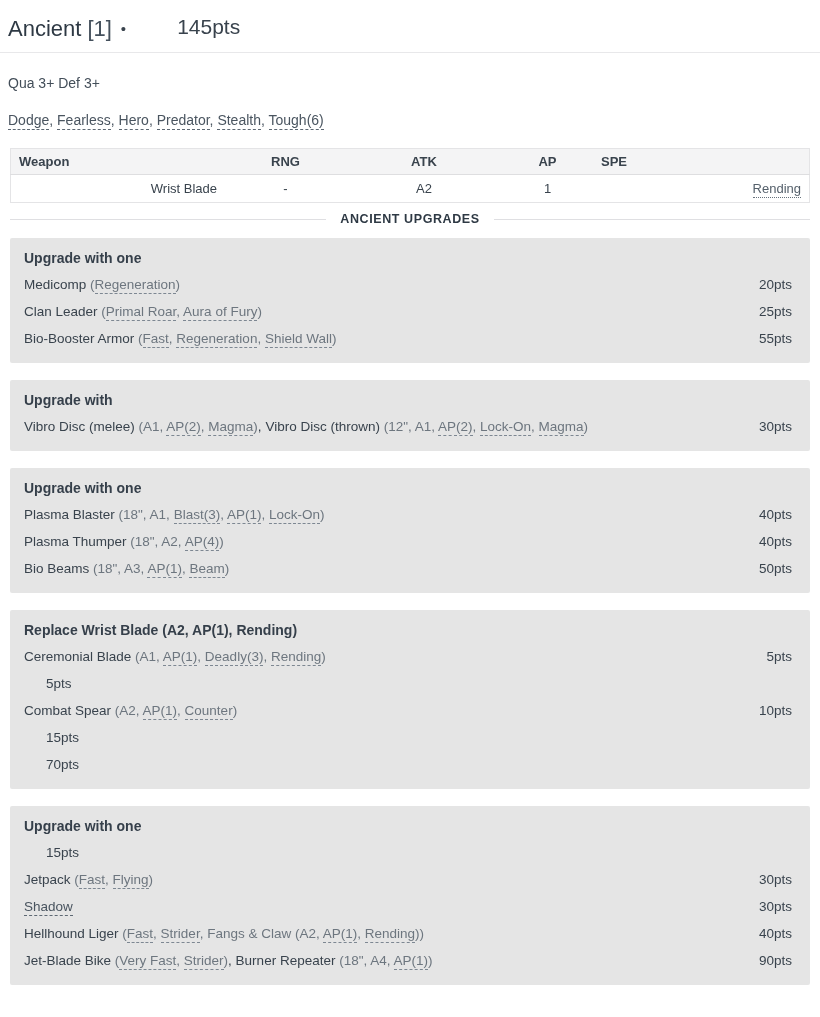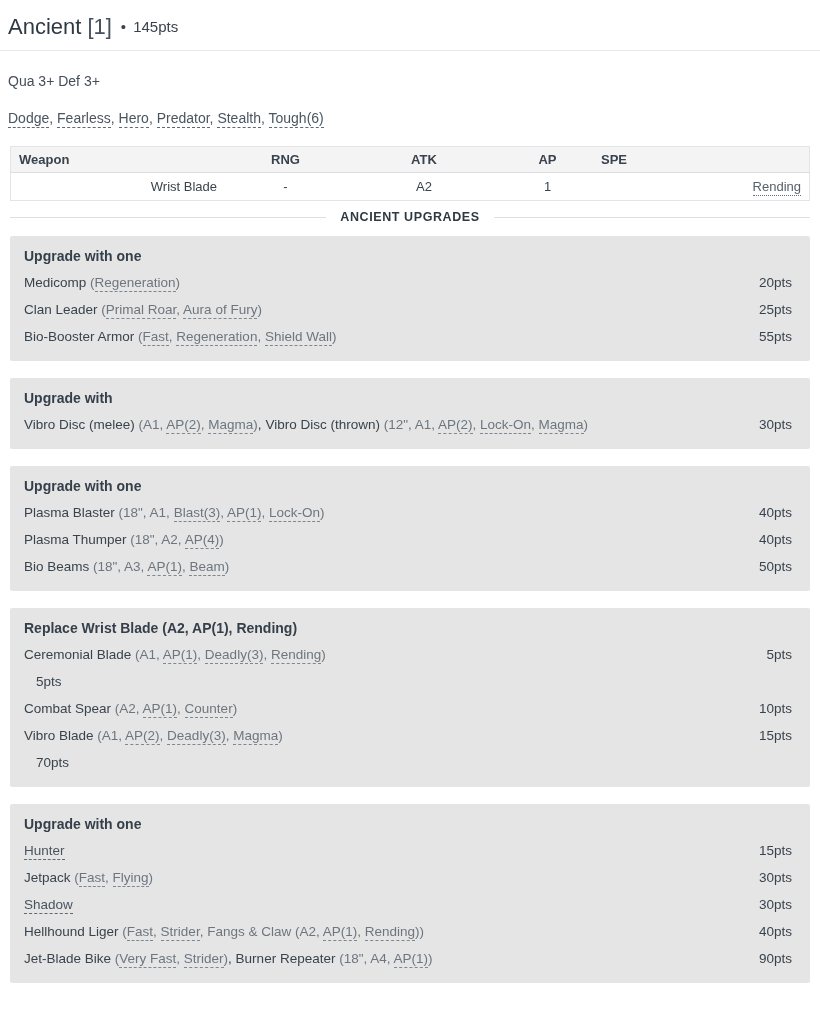--- a/index.html
+++ b/index.html
@@ -7,21 +7,21 @@
     width:820px;height:1017px;background:#ffffff;overflow:hidden;
     font-family:"Liberation Sans",sans-serif;color:#39434d;
   }
   .page{width:820px;}
 
   
   .title-row{padding:13px 8px 9px;font-size:22px;line-height:28px;color:#2e3944;}
   .title-name{color:#2e3944;}
   .title-count{color:#44505c;margin-left:6px;}
   .title-sep{font-size:15px;color:#39434d;margin:0 7px 0 9px;vertical-align:2px;}
-  .title-pts{font-size:15px;color:#39434d;vertical-align:2px;}
+  .title-pts{font-size:21px;color:#39434d;vertical-align:2px;margin-left:44px;}
   .top-divider{border:0;border-top:1px solid #e8e8ea;margin:0;}
 
   
   .stats{padding:21px 8px 0;font-size:14px;line-height:18px;color:#434e59;}
   .rules{padding:19px 8px 0;font-size:14px;line-height:18px;color:#4a5560;}
   .rule-link{border-bottom:1px dashed #5d6873;padding-bottom:1px;cursor:pointer;}
 
   
   table.weapons{width:800px;margin:19px 10px 0;border-collapse:collapse;font-size:13px;
     border:1px solid #e4e4e6;}
@@ -39,21 +39,21 @@
   .section-divider .line{flex:1;height:1px;background:#dfdfe2;}
   .section-label{font-size:12.5px;font-weight:700;letter-spacing:.6px;color:#2e3944;
     margin:0 14px;white-space:nowrap;}
 
   
   .box{background:#e5e5e5;margin:0 10px 17px;padding:10px 18px 10px 14px;border-radius:2px;}
   .box-title{font-weight:700;font-size:14px;line-height:20px;color:#353f4a;margin-bottom:4px;}
   .opt{display:flex;justify-content:space-between;align-items:baseline;
     padding:4px 0 5px;font-size:13.5px;line-height:18px;cursor:pointer;}
   .opt-text{flex:1;}
-  .opt-pts{color:#39434d;white-space:nowrap;margin-left:12px;}
+  .opt-pts{color:#39434d;white-space:nowrap;margin-left:22px;}
   .seg-name{color:#39434d;}
   .seg-muted{color:#6d767f;}
   .seg-rule{color:#6d767f;border-bottom:1px dashed #7d8792;padding-bottom:1px;cursor:pointer;}
   .seg-ruledark{color:#49545f;border-bottom:1px dashed #5d6873;padding-bottom:1px;cursor:pointer;}
 </style>
 </head>
 <body>
 
 <div class="page">
 
@@ -139,31 +139,29 @@
           <div class="opt-pts">5pts</div>
         </div>
         <div class="opt">
           <div class="opt-pts">5pts</div>
         </div>
         <div class="opt">
           <div class="opt-text"><span class="seg-name">Combat Spear </span><span class="seg-muted">(A2, </span><span class="seg-rule">AP(1)</span><span class="seg-muted">, </span><span class="seg-rule">Counter</span><span class="seg-muted">)</span></div>
           <div class="opt-pts">10pts</div>
         </div>
         <div class="opt">
-          <div class="opt-text"><span class="seg-name">Vibro Blade </span><span class="seg-muted">(A1, </span><span class="seg-rule">AP(2)</span><span class="seg-muted">, </span><span class="seg-rule">Deadly(3)</span><span class="seg-muted">, </span><span class="seg-rule">Magma</span><span class="seg-muted">)</span></div>
           <div class="opt-pts">15pts</div>
         </div>
         <div class="opt">
           <div class="opt-pts">70pts</div>
         </div>
       </div>
       <div class="box">
         <div class="box-title">Upgrade with one</div>
         <div class="opt">
-          <div class="opt-text"><span class="seg-ruledark">Hunter</span></div>
           <div class="opt-pts">15pts</div>
         </div>
         <div class="opt">
           <div class="opt-text"><span class="seg-name">Jetpack </span><span class="seg-muted">(</span><span class="seg-rule">Fast</span><span class="seg-muted">, </span><span class="seg-rule">Flying</span><span class="seg-muted">)</span></div>
           <div class="opt-pts">30pts</div>
         </div>
         <div class="opt">
           <div class="opt-text"><span class="seg-ruledark">Shadow</span></div>
           <div class="opt-pts">30pts</div>
         </div>

